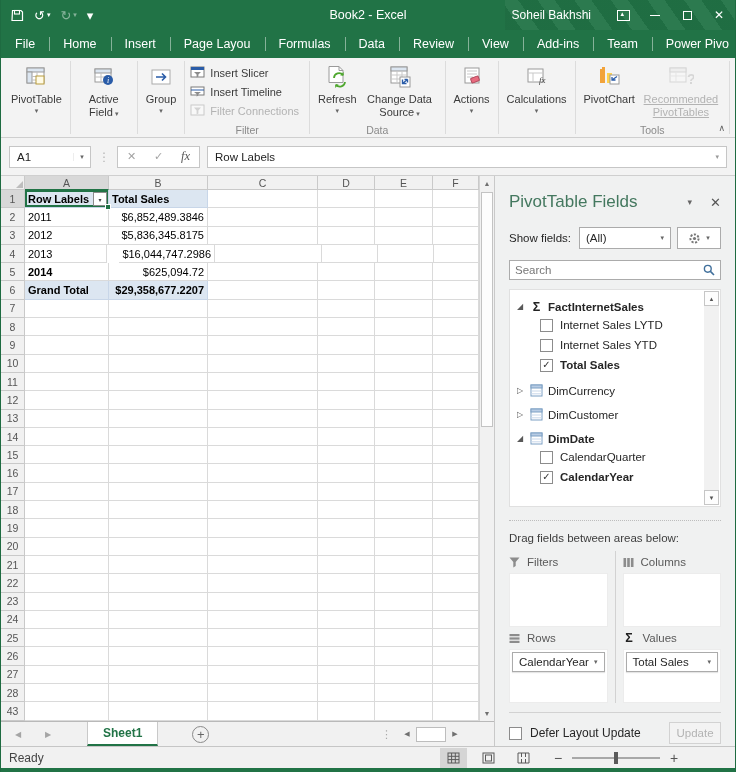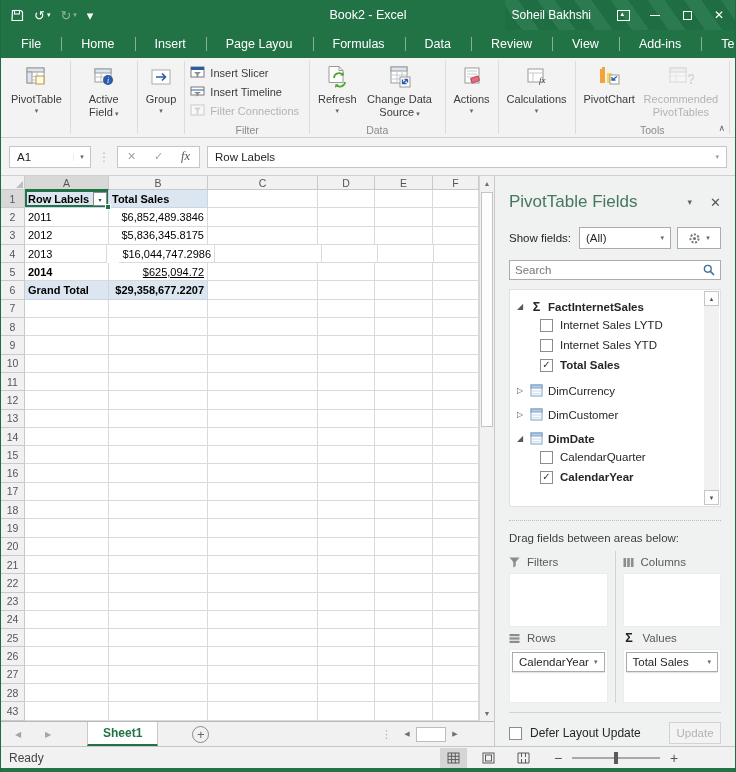--- a/index.html
+++ b/index.html
@@ -24,21 +24,21 @@
   .user { font-size:12px; margin-right:16px; }
   .wbtn { width:32px; height:100%; display:flex; align-items:center; justify-content:center; font-size:12px; }
   .maxbox { width:9px; height:9px; border:1px solid #fff; }
   .minbar { width:10px; height:1px; background:#fff; }
   .rdo-icon { width:13px; height:11px; border:1px solid #fff; position:relative; }
   .rdo-icon::after { content:"▴"; position:absolute; left:3px; top:-1px; font-size:7px; color:#fff; }
 
   
   .tabrow { height:28px; background:#217346; display:flex; align-items:stretch;
             color:#fff; font-size:12.5px; flex:none; position:relative; }
-  .tab { padding:0 20px; display:flex; align-items:center; position:relative; white-space:nowrap; }
+  .tab { padding:0 14px; display:flex; align-items:center; position:relative; white-space:nowrap; }
   .tab:not(.first)::before { content:""; position:absolute; left:0; top:7px; bottom:7px;
             width:1px; background:rgba(255,255,255,.45); }
   .tab.active { background:#fff; color:#217346; }
   .tab.active::before { display:none; }
   .tabrow-right { margin-left:auto; display:flex; align-items:stretch; }
   .tellme, .share { display:flex; align-items:center; gap:5px; padding:0 10px; position:relative; }
   .tellme::before, .share::before { content:""; position:absolute; left:0; top:7px; bottom:7px;
             width:1px; background:rgba(255,255,255,.45); }
 
   
@@ -51,21 +51,21 @@
   .bigbtn { display:flex; flex-direction:column; align-items:center; padding:2px 3px;
             font-size:11px; color:#3b3b3b; text-align:center; }
   .bicon { height:28px; display:flex; align-items:center; justify-content:center; margin-top:1px; }
   .blbl { line-height:1.2; margin-top:2px; }
   .caret { font-size:7px; color:#666; line-height:1.4; }
   .incaret { font-size:7px; color:#666; margin-left:2px; }
   .stack { display:flex; flex-direction:column; gap:6px; padding-top:6px; }
   .srow { display:flex; align-items:center; gap:5px; font-size:11px; color:#3b3b3b; white-space:nowrap; }
   .srow.off { color:#b3b3b3; }
   .srow.off svg { opacity:.45; }
-  .off .blbl { color:#b3b3b3; }
+  .off .blbl { color:#b3b3b3;text-decoration:underline; }
   .off svg { opacity:.45; }
   .collapse { position:absolute; right:10px; bottom:4px; color:#666; font-size:9px; }
 
   
   .fbar { height:38px; background:#f3f3f3; border-bottom:1px solid #cfcfcf;
           display:flex; align-items:center; padding:0 8px; gap:7px; flex:none; }
   .namebox { width:82px; height:22px; background:#fff; border:1px solid #c6c6c6;
           display:flex; align-items:center; font-size:11.5px; color:#222; padding-left:7px; }
   .nb-caret { margin-left:auto; width:17px; text-align:center; color:#666; font-size:7px;
           border-left:1px solid #ededed; }
@@ -487,21 +487,21 @@
               <div class="cell" style="width: 84px;">2013</div>
               <div class="cell num" style="width: 99px; margin-left: 12px;">$16,044,747.2986</div>
               <div class="cell" style="width: 110px;"></div>
               <div class="cell" style="width: 57px;"></div>
               <div class="cell" style="width: 58px;"></div>
               <div class="cell" style="width: 46px;"></div>
             </div>
             <div class="grow">
               <div class="rhead">5</div>
               <div class="cell" style="width: 84px; font-weight: bold;">2014</div>
-              <div class="cell num" style="width: 99px; text-decoration: underline;">$625,094.72</div>
+              <div class="cell num" style="width: 99px;">$625,094.72</div>
               <div class="cell" style="width: 110px;"></div>
               <div class="cell" style="width: 57px;"></div>
               <div class="cell" style="width: 58px;"></div>
               <div class="cell" style="width: 46px;"></div>
             </div>
             <div class="grow">
               <div class="rhead">6</div>
               <div class="cell pivot-t" style="width: 84px;">Grand Total</div>
               <div class="cell pivot-t num" style="width: 99px;">$29,358,677.2207</div>
               <div class="cell" style="width: 110px;"></div>

